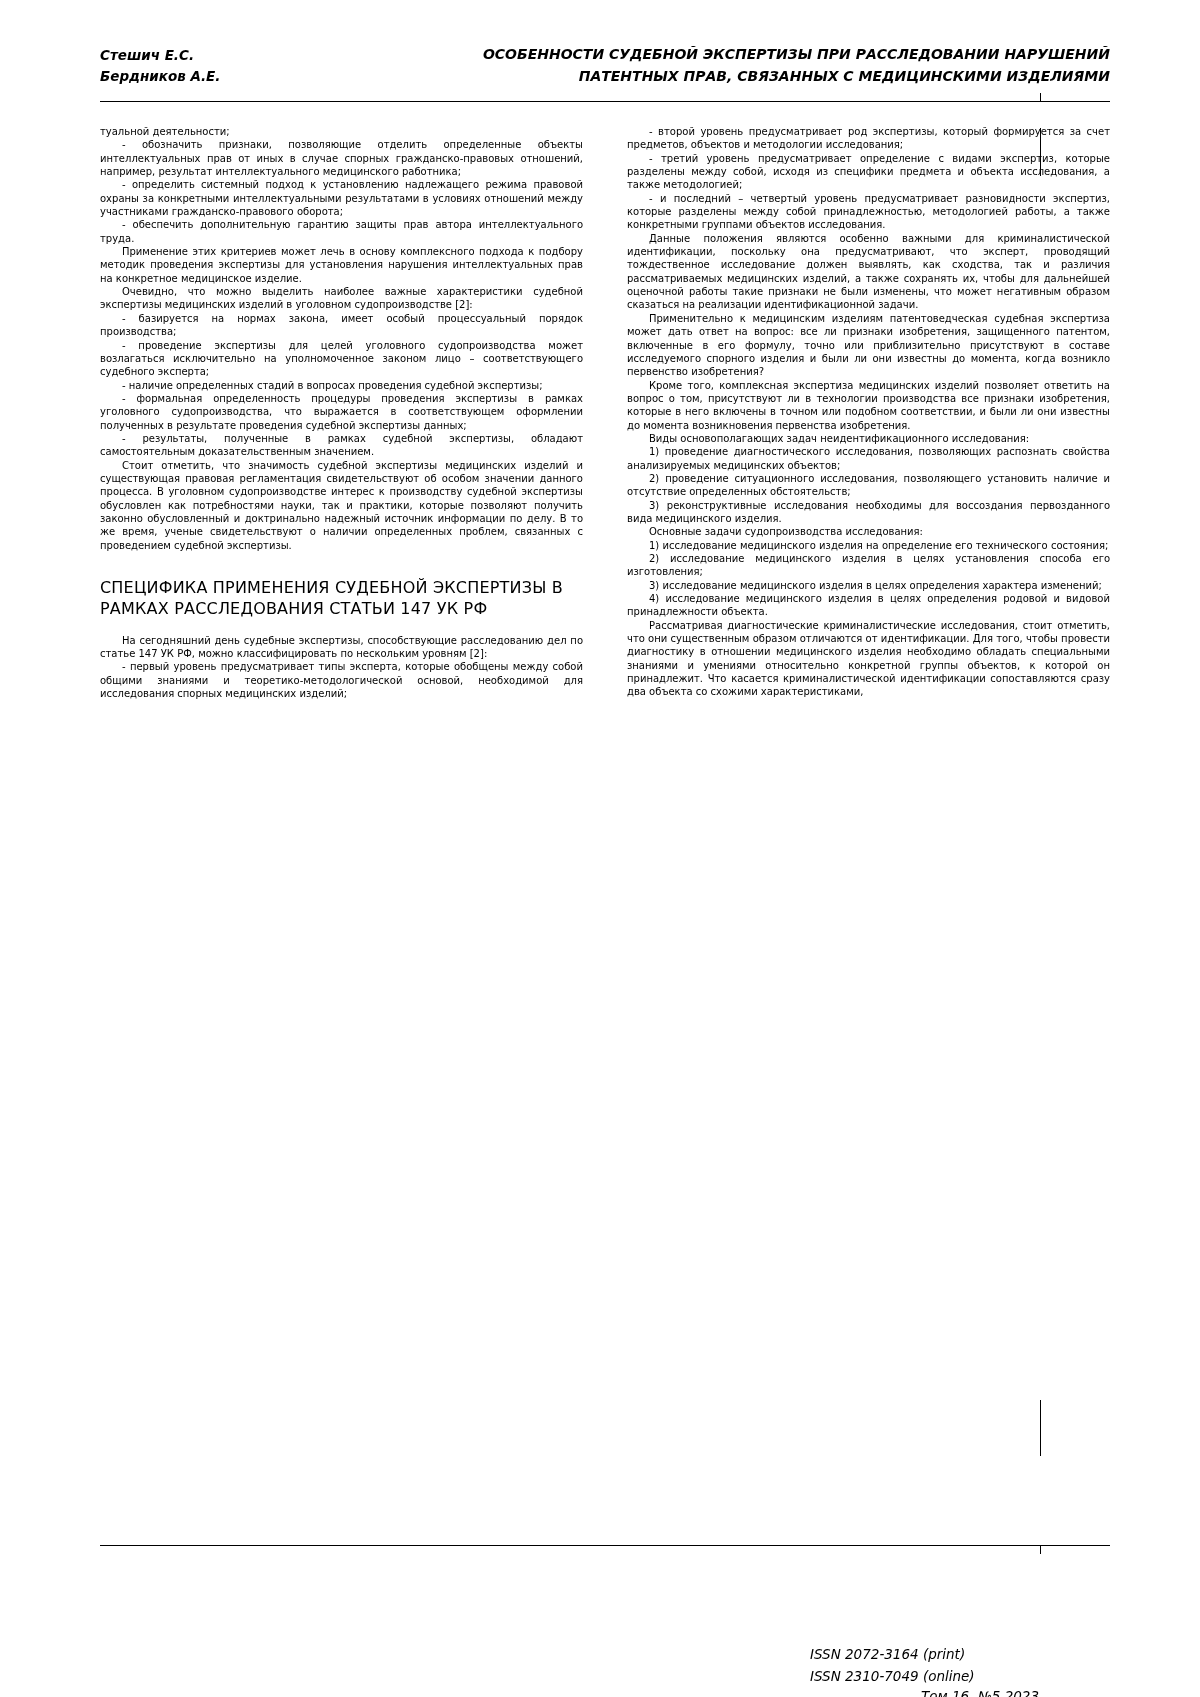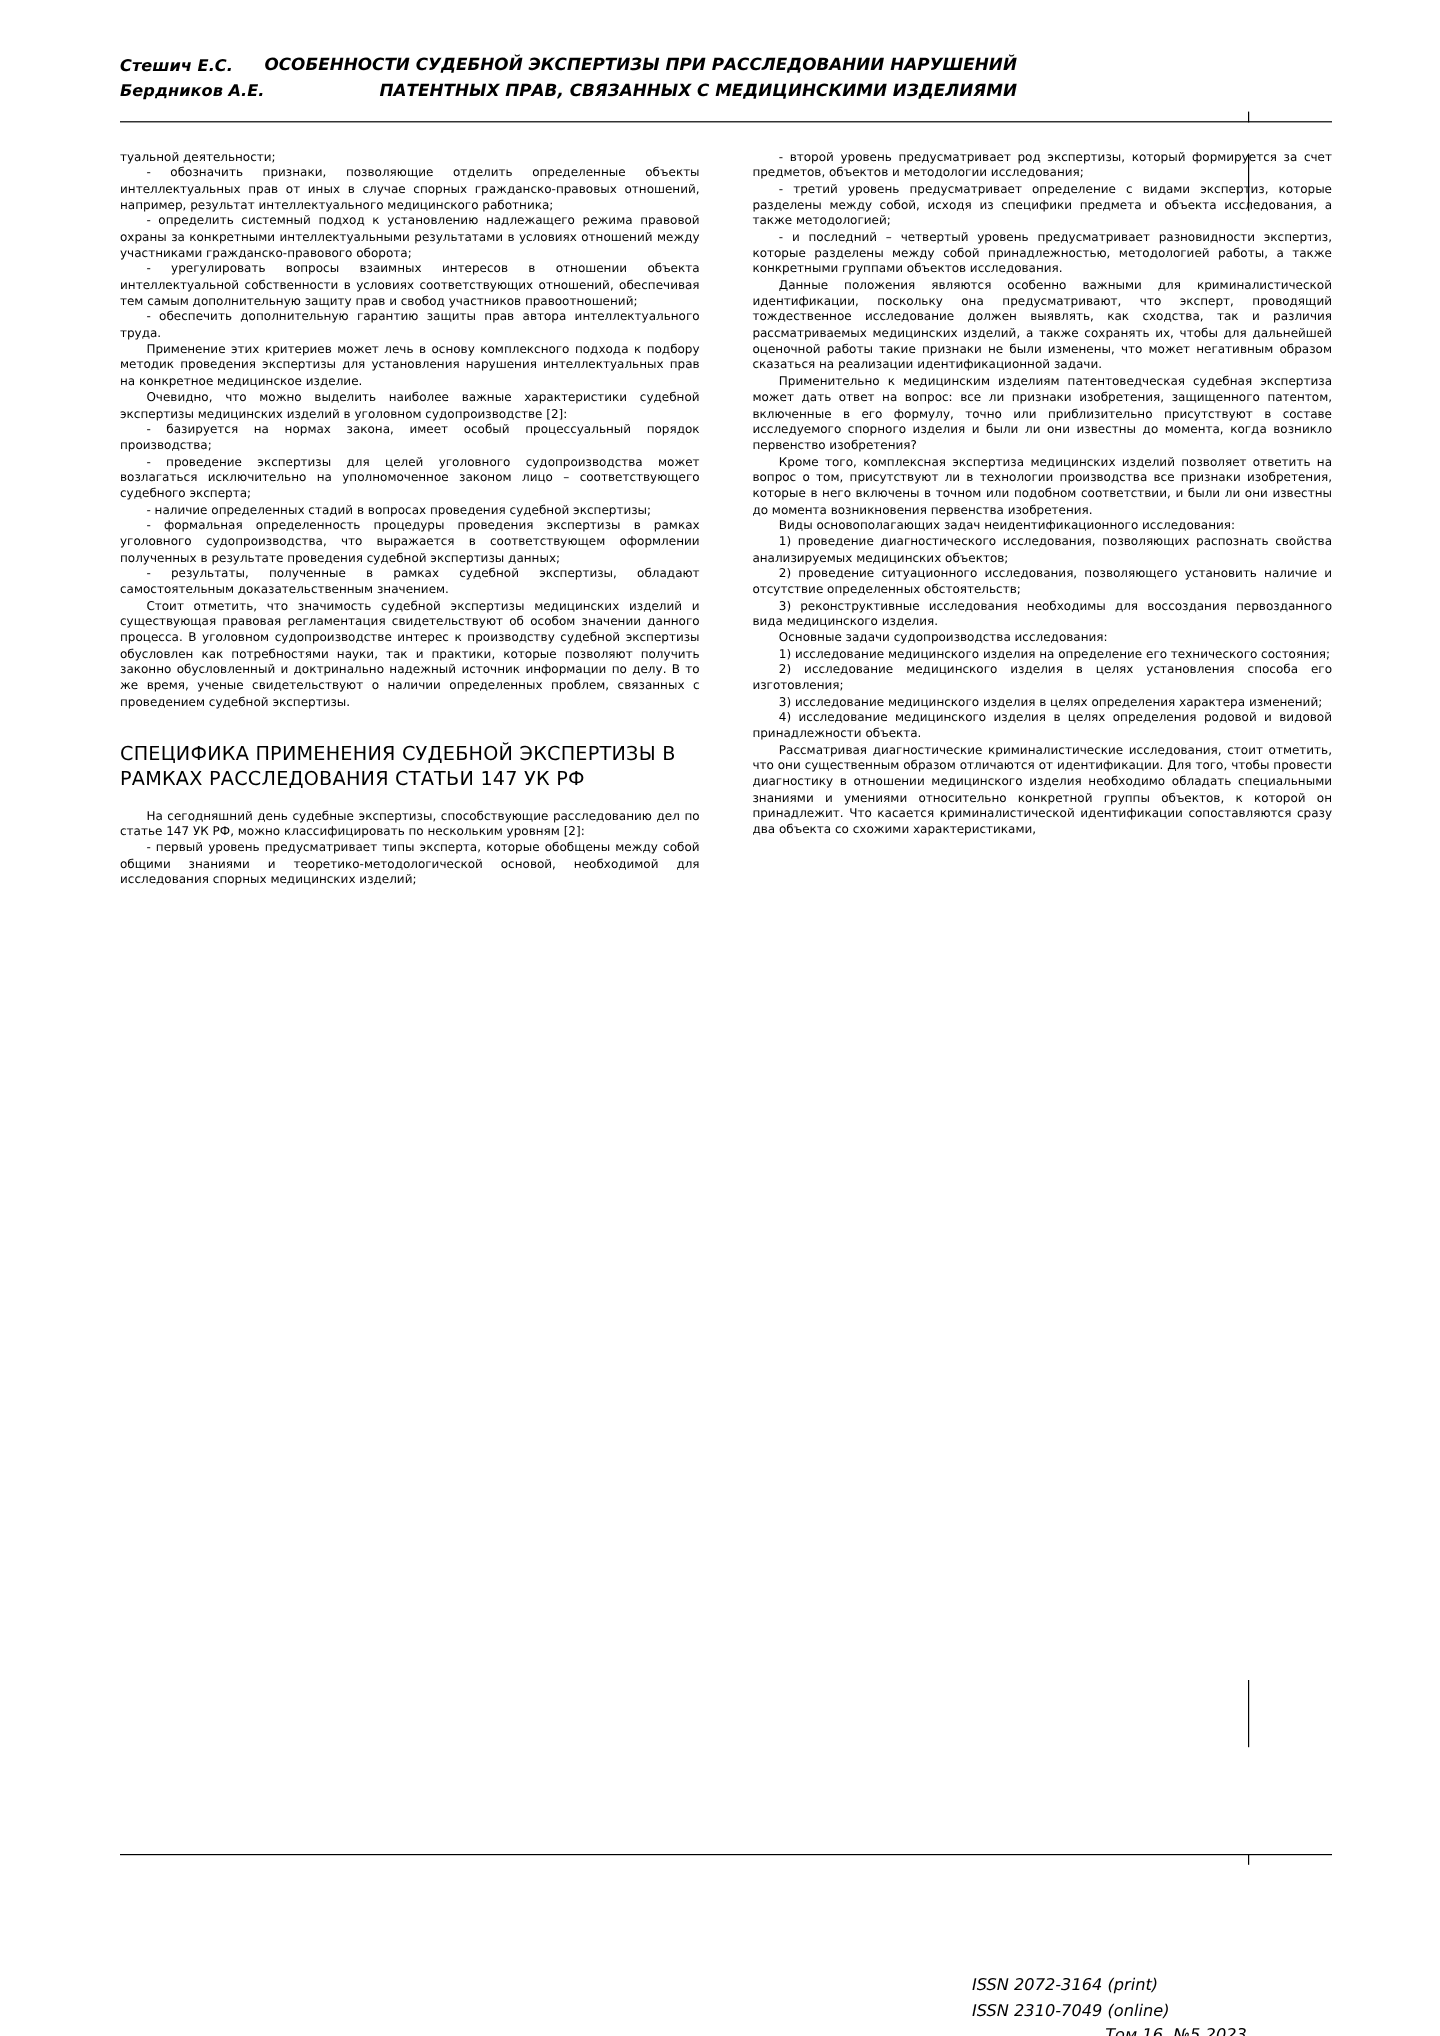--- a/index.html
+++ b/index.html
@@ -24,20 +24,21 @@
 
   
   .header {
     position: absolute;
     left: 100px;
     top: 44px;
     width: 1010px;
   }
   .header-row {
     display: flex;
+    justify-content: space-between;
     align-items: flex-start;
   }
   .header-authors {
     font-style: italic;
     font-weight: bold;
     font-size: 13.5px;
     line-height: 1.55;
     white-space: nowrap;
     padding-top: 1px;
   }
@@ -181,21 +182,20 @@
 
   <div class="tick" style="left:1040px; top:128px; height:48px;"></div>
   <div class="tick" style="left:1040px; top:1400px; height:56px;"></div>
 
   <div class="columns">
 
     <div class="col">
       <p class="noind">туальной деятельности;</p>
       <p class="ind">- обозначить признаки, позволяющие отделить определенные объекты интеллектуальных прав от иных в случае спорных гражданско-правовых отношений, например, результат интеллектуального медицинского работника;</p>
       <p class="ind">- определить системный подход к установлению надлежащего режима правовой охраны за конкретными интеллектуальными результатами в условиях отношений между участниками гражданско-правового оборота;</p>
-      <p class="ind">- урегулировать вопросы взаимных интересов в отношении объекта интеллектуальной собственности в условиях соответствующих отношений, обеспечивая тем самым дополнительную защиту прав и свобод участников правоотношений;</p>
       <p class="ind">- обеспечить дополнительную гарантию защиты прав автора интеллектуального труда.</p>
       <p class="ind">Применение этих критериев может лечь в основу комплексного подхода к подбору методик проведения экспертизы для установления нарушения интеллектуальных прав на конкретное медицинское изделие.</p>
       <p class="ind">Очевидно, что можно выделить наиболее важные характеристики судебной экспертизы медицинских изделий в уголовном судопроизводстве [2]:</p>
       <p class="ind">- базируется на нормах закона, имеет особый процессуальный порядок производства;</p>
       <p class="ind">- проведение экспертизы для целей уголовного судопроизводства может возлагаться исключительно на уполномоченное законом лицо – соответствующего судебного эксперта;</p>
       <p class="ind">- наличие определенных стадий в вопросах проведения судебной экспертизы;</p>
       <p class="ind">- формальная определенность процедуры проведения экспертизы в рамках уголовного судопроизводства, что выражается в соответствующем оформлении полученных в результате проведения судебной экспертизы данных;</p>
       <p class="ind">- результаты, полученные в рамках судебной экспертизы, обладают самостоятельным доказательственным значением.</p>
       <p class="ind">Стоит отметить, что значимость судебной экспертизы медицинских изделий и существующая правовая регламентация свидетельствуют об особом значении данного процесса. В уголовном судопроизводстве интерес к производству судебной экспертизы обусловлен как потребностями науки, так и практики, которые позволяют получить законно обусловленный и доктринально надежный источник информации по делу. В то же время, ученые свидетельствуют о наличии определенных проблем, связанных с проведением судебной экспертизы.</p>
       <h2 class="section-head">СПЕЦИФИКА ПРИМЕНЕНИЯ СУДЕБНОЙ ЭКСПЕРТИЗЫ В РАМКАХ РАССЛЕДОВАНИЯ СТАТЬИ 147 УК РФ</h2>

